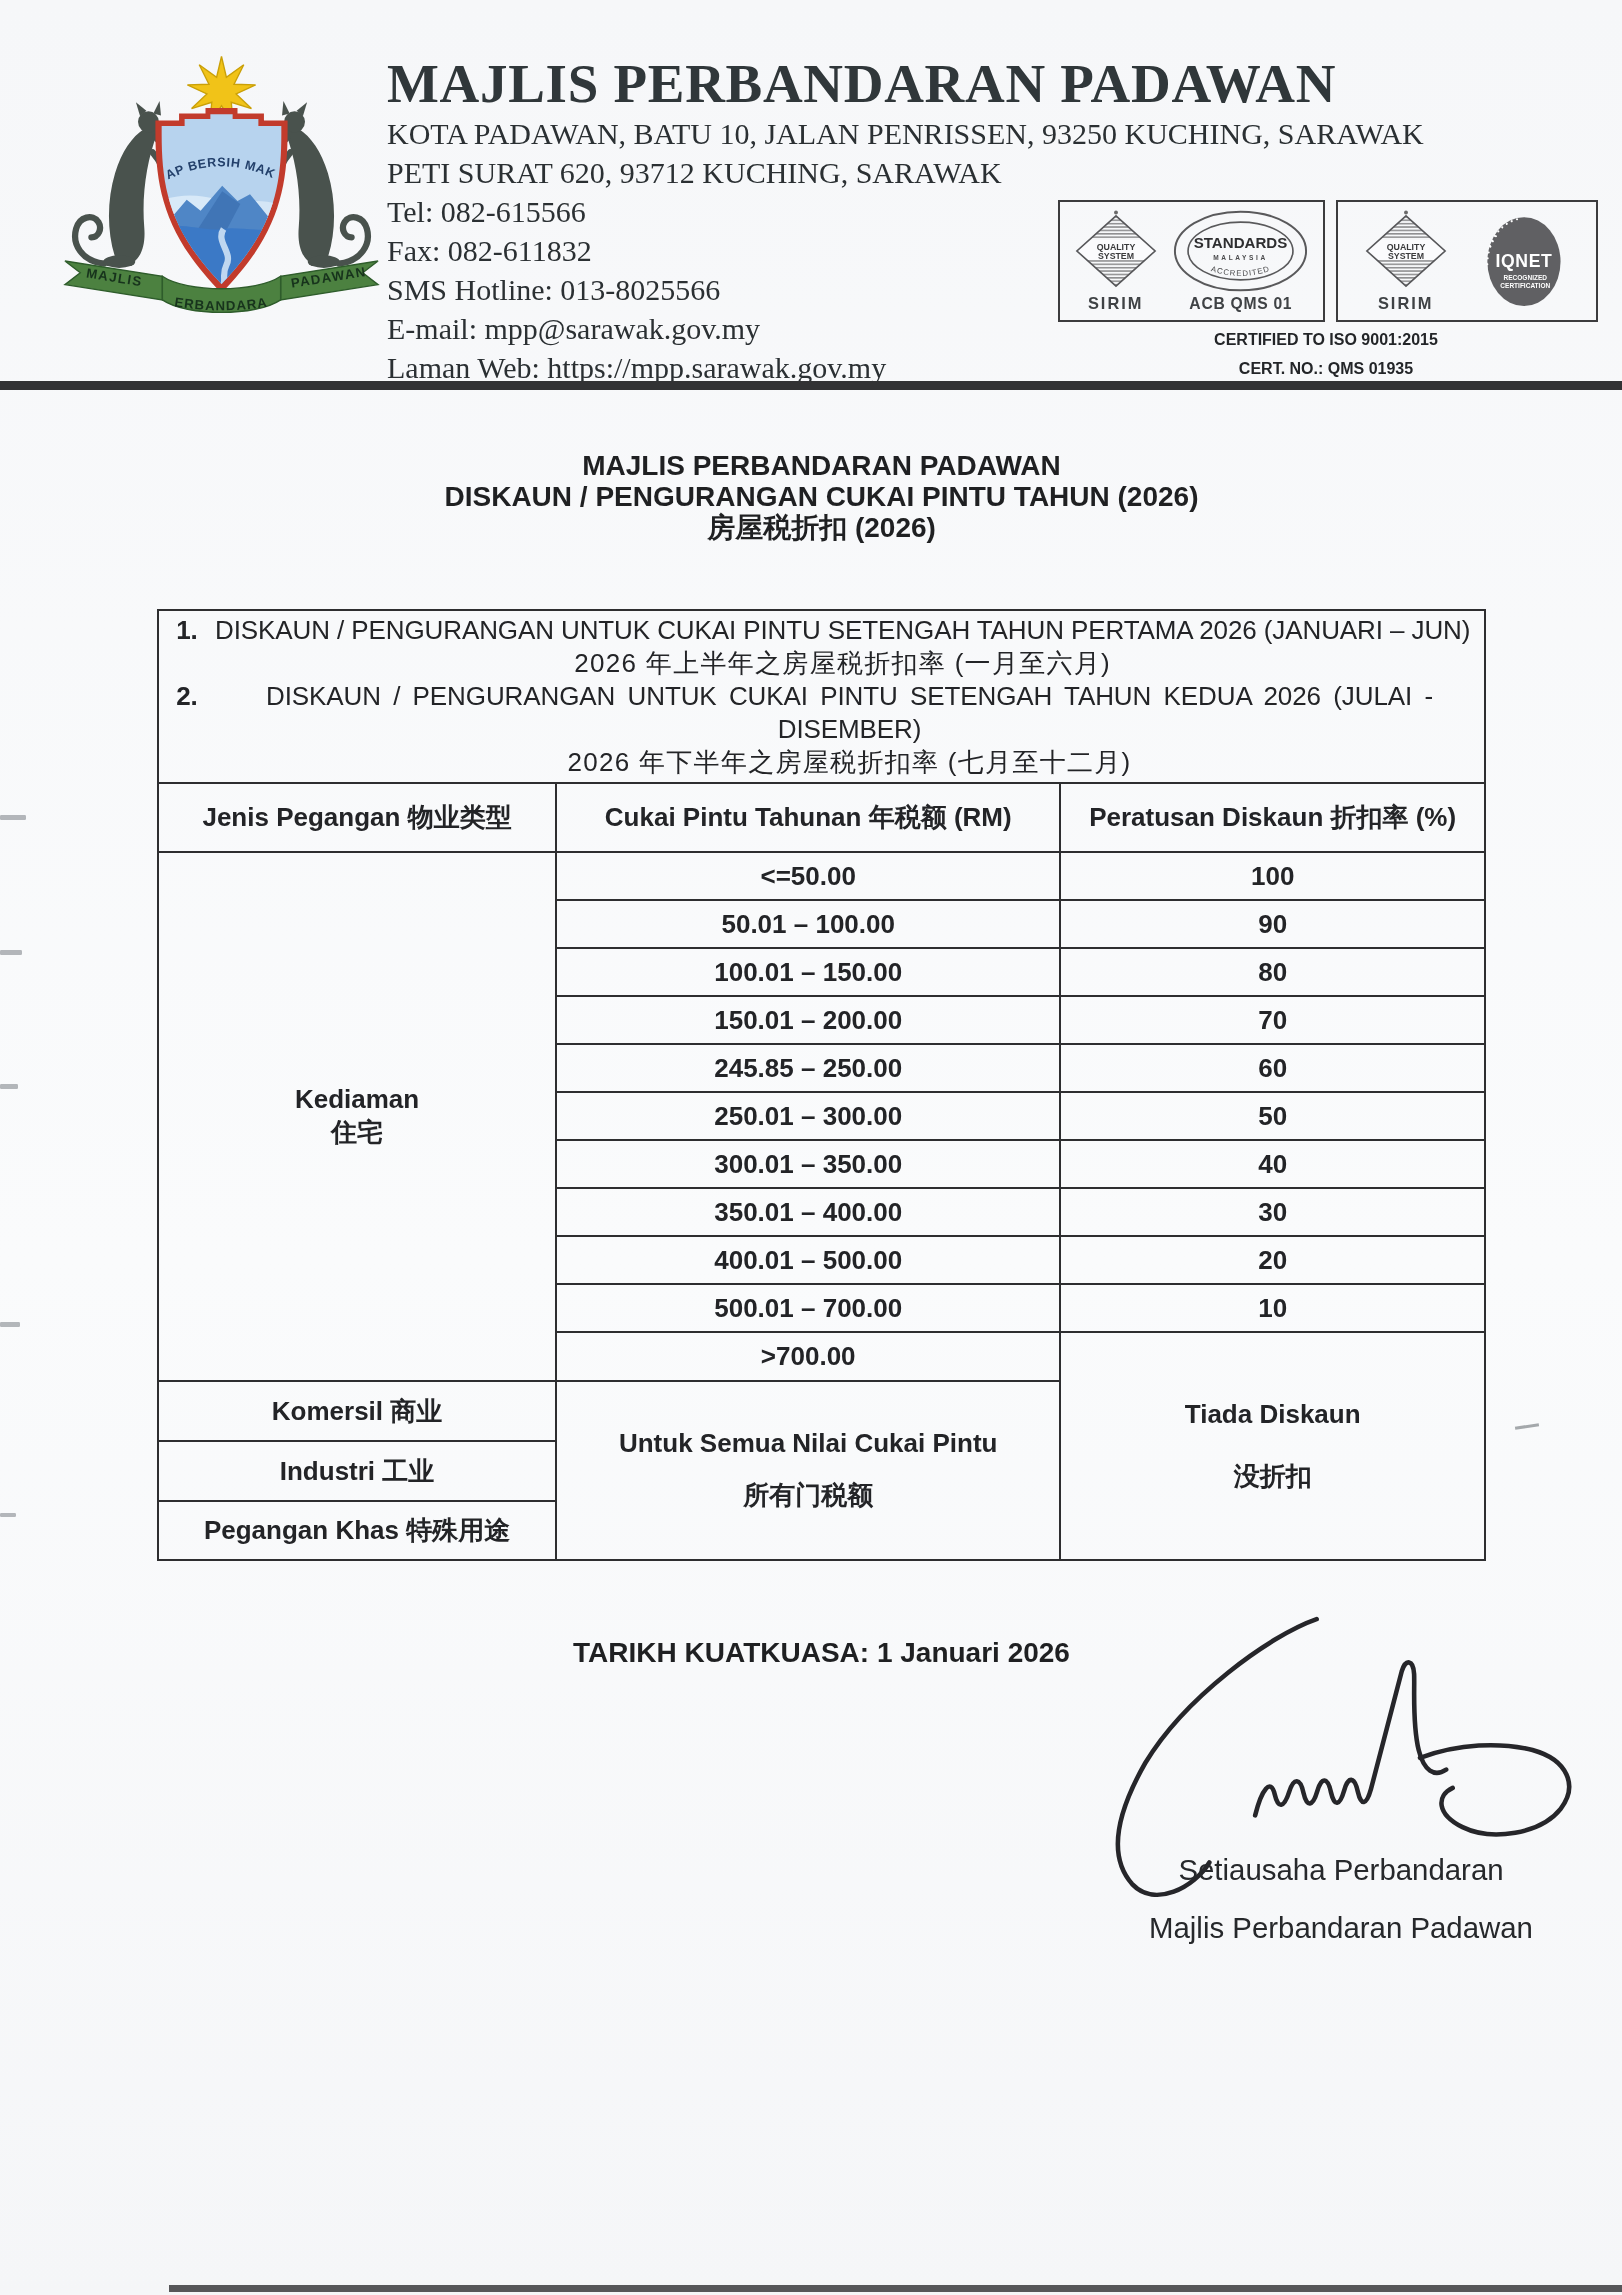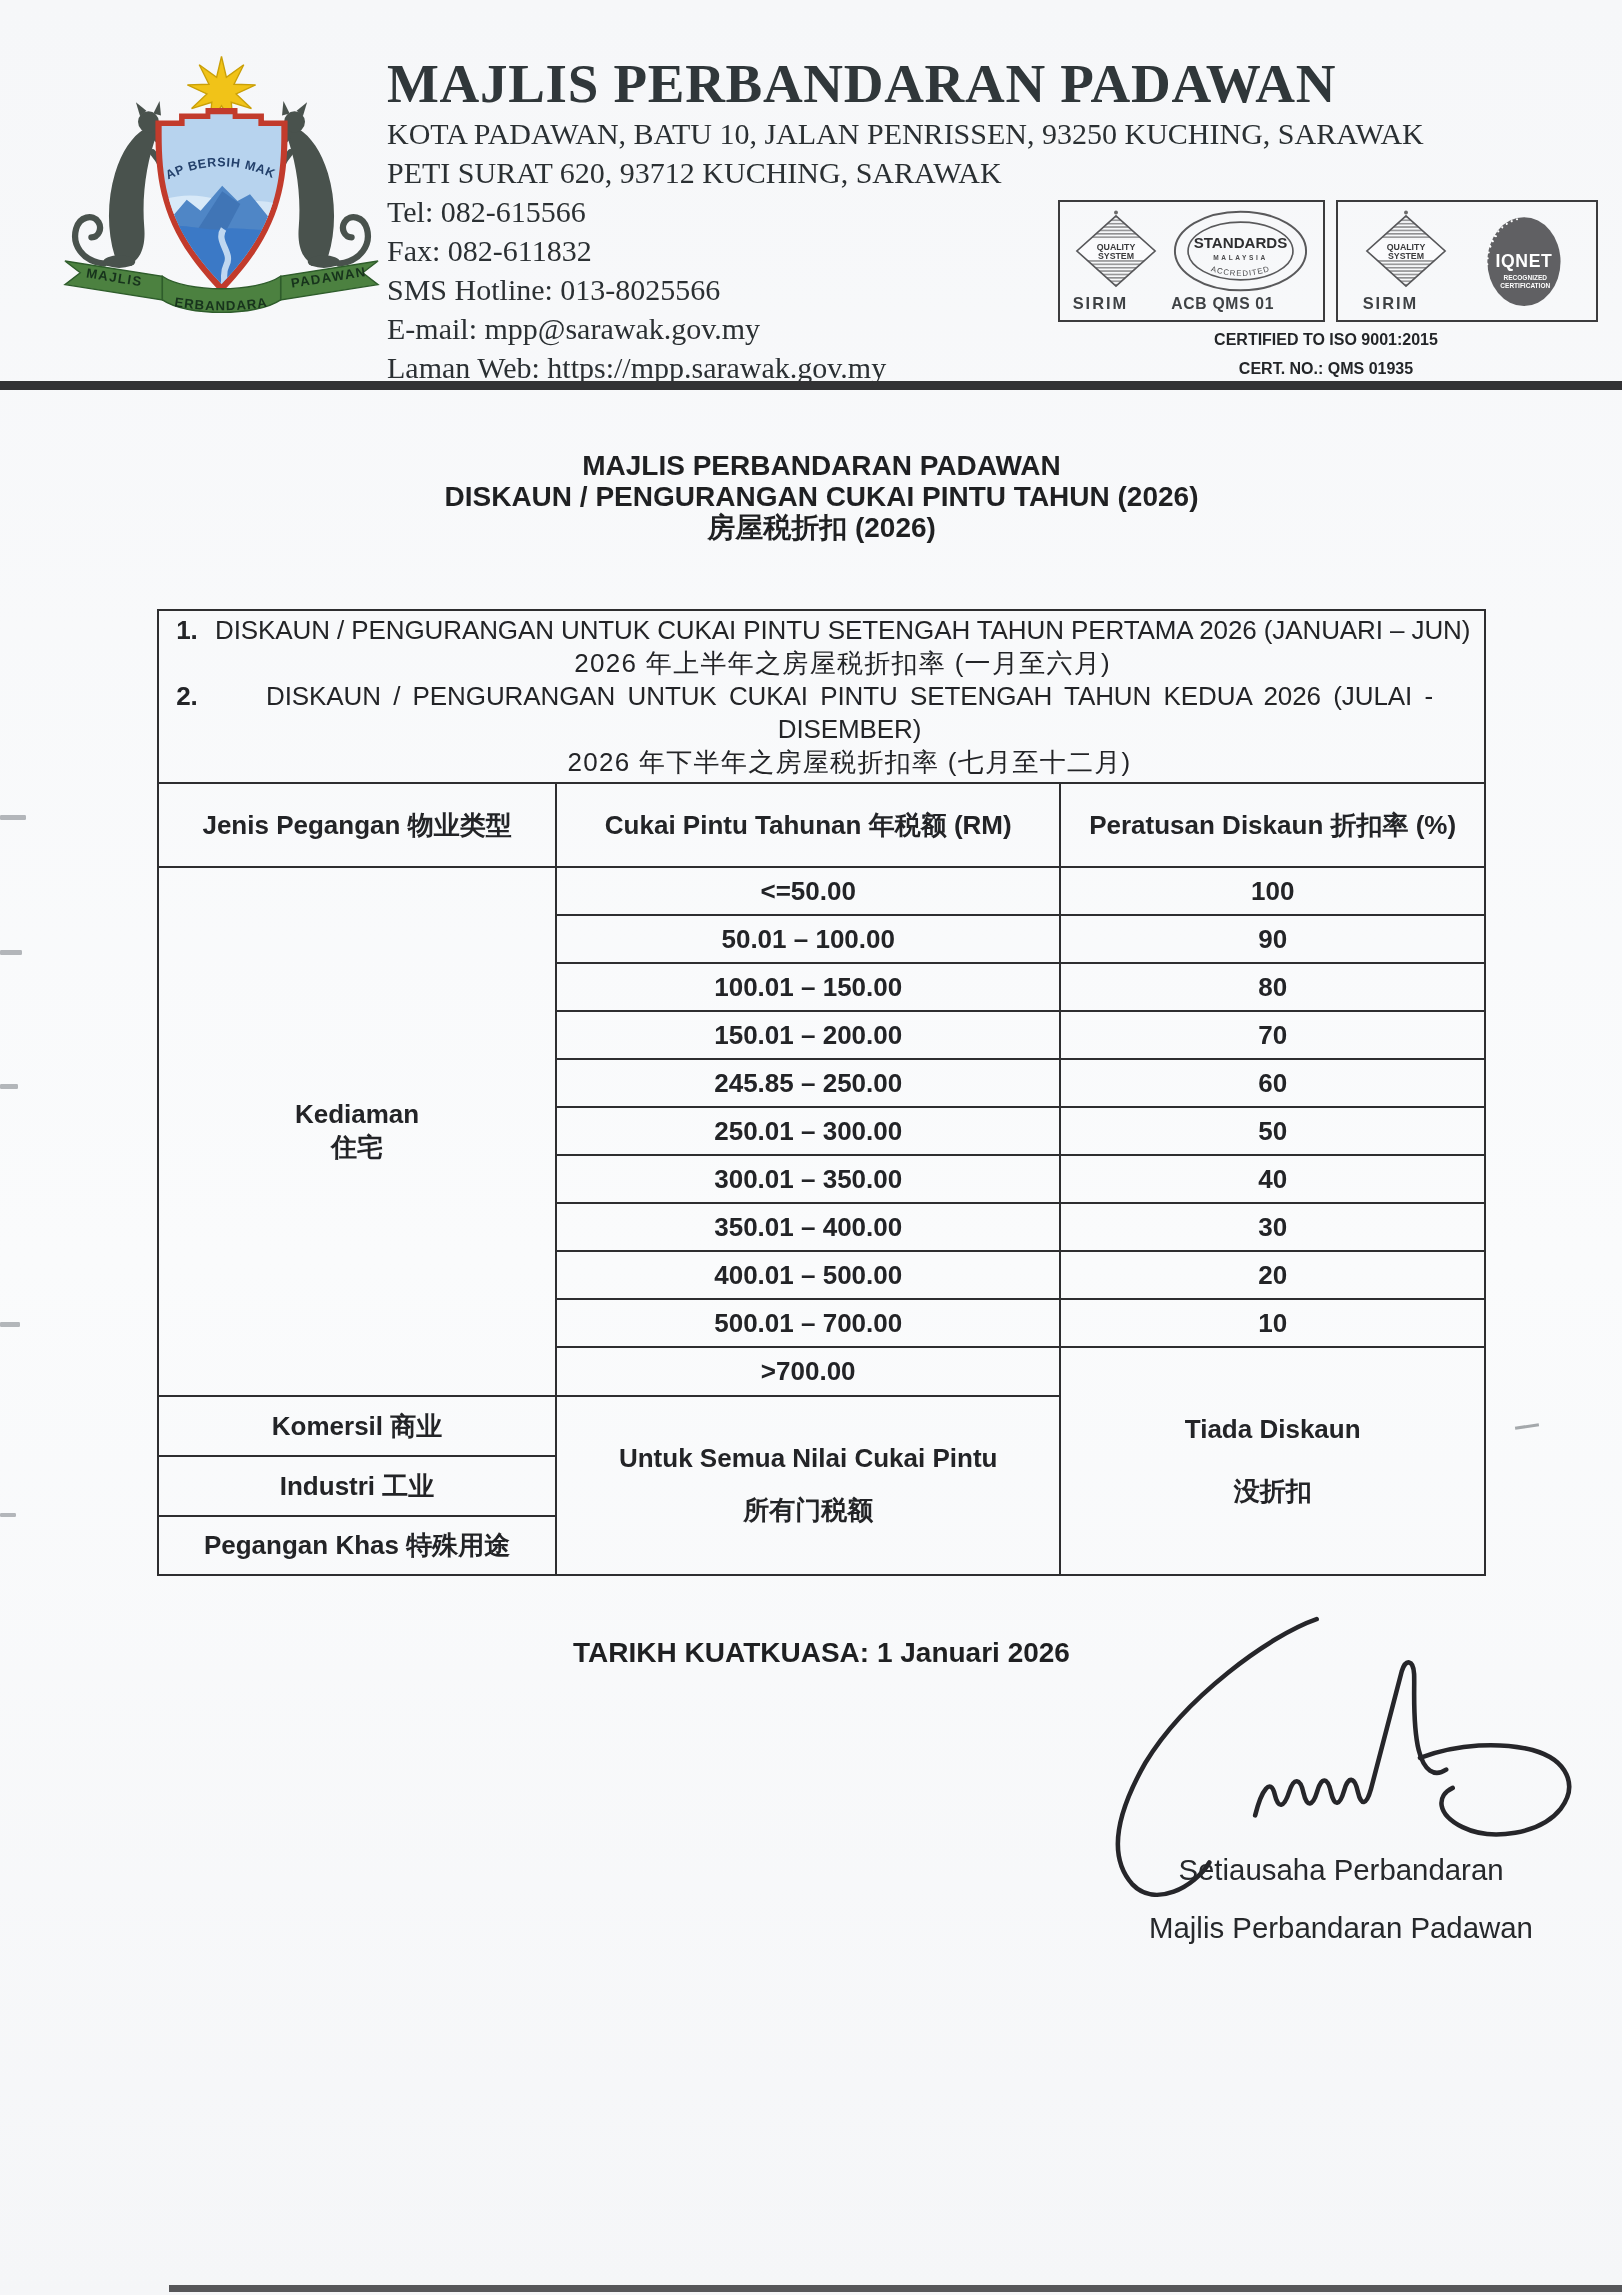--- a/index.html
+++ b/index.html
@@ -10,21 +10,21 @@
 
   
   .org-name{left:387px;top:56px;font-family:"Liberation Serif",serif;font-weight:bold;
     font-size:55px;line-height:55px;letter-spacing:0.7px;color:#30373a;white-space:nowrap;}
   .addr-block{left:387px;top:114px;font-family:"Liberation Serif",serif;
     font-size:30px;line-height:39px;color:#2b3033;white-space:nowrap;}
 
   .badge-box{border:2.6px solid #3c3c3e;display:flex;align-items:center;justify-content:space-evenly;}
   .badge-box1{left:1058px;top:200px;width:263px;height:118px;}
   .badge-box2{left:1336px;top:200px;width:258px;height:118px;}
-  .badge-col{display:flex;flex-direction:column;align-items:flex-start;gap:1.3px;}
+  .badge-col{display:flex;flex-direction:column;align-items:center;gap:1.3px;}
   .badge-label{font-weight:bold;font-size:16.4px;letter-spacing:2px;color:#3f4245;}
   .badge-label2{font-weight:bold;font-size:15.7px;letter-spacing:0.7px;color:#3f4245;}
   .cert-lines{left:1047px;top:325px;width:558px;text-align:center;
     font-weight:bold;font-size:16px;line-height:29px;color:#232528;}
   .separator{left:0;top:381px;width:1622px;height:8.5px;background:#323234;}
 
   
   .title-block{left:157px;top:450px;width:1329px;text-align:center;
     font-weight:bold;font-size:28px;line-height:31px;color:#1f2022;}
 
@@ -32,21 +32,21 @@
   .main-box{left:157px;top:609px;width:1329px;}
   table.grid{width:100%;border-collapse:collapse;table-layout:fixed;border:2.6px solid #2c2c2e;}
   table.grid td{border:2px solid #2e2e30;padding:0;font-weight:bold;font-size:26px;
     text-align:center;vertical-align:middle;color:#232427;}
   td.notes-cell{vertical-align:top;text-align:left;padding:13px 23.6px 0 29px;}
   .note-item{display:flex;}
   .note-no{flex:none;width:56px;font-weight:bold;font-size:26px;line-height:33px;}
   .note-body{font-weight:normal;font-size:26px;line-height:33px;letter-spacing:-0.1px;}
   .note-cjk{letter-spacing:1.3px;}
   .wide-words{word-spacing:5.2px;}
-  tr.h-head{height:84px;}
+  tr.h-head{height:69px;}
   tr.h-row{height:48px;}
   tr.h-row7{height:49px;}
   tr.h-cat1{height:60px;}
   tr.h-cat2{height:60px;}
   tr.h-cat3{height:59px;}
   .stack-gap1{}
   .stack-gap2{margin-bottom:19.6px;}
   .stack-gap3{margin-bottom:29px;}
 
   

